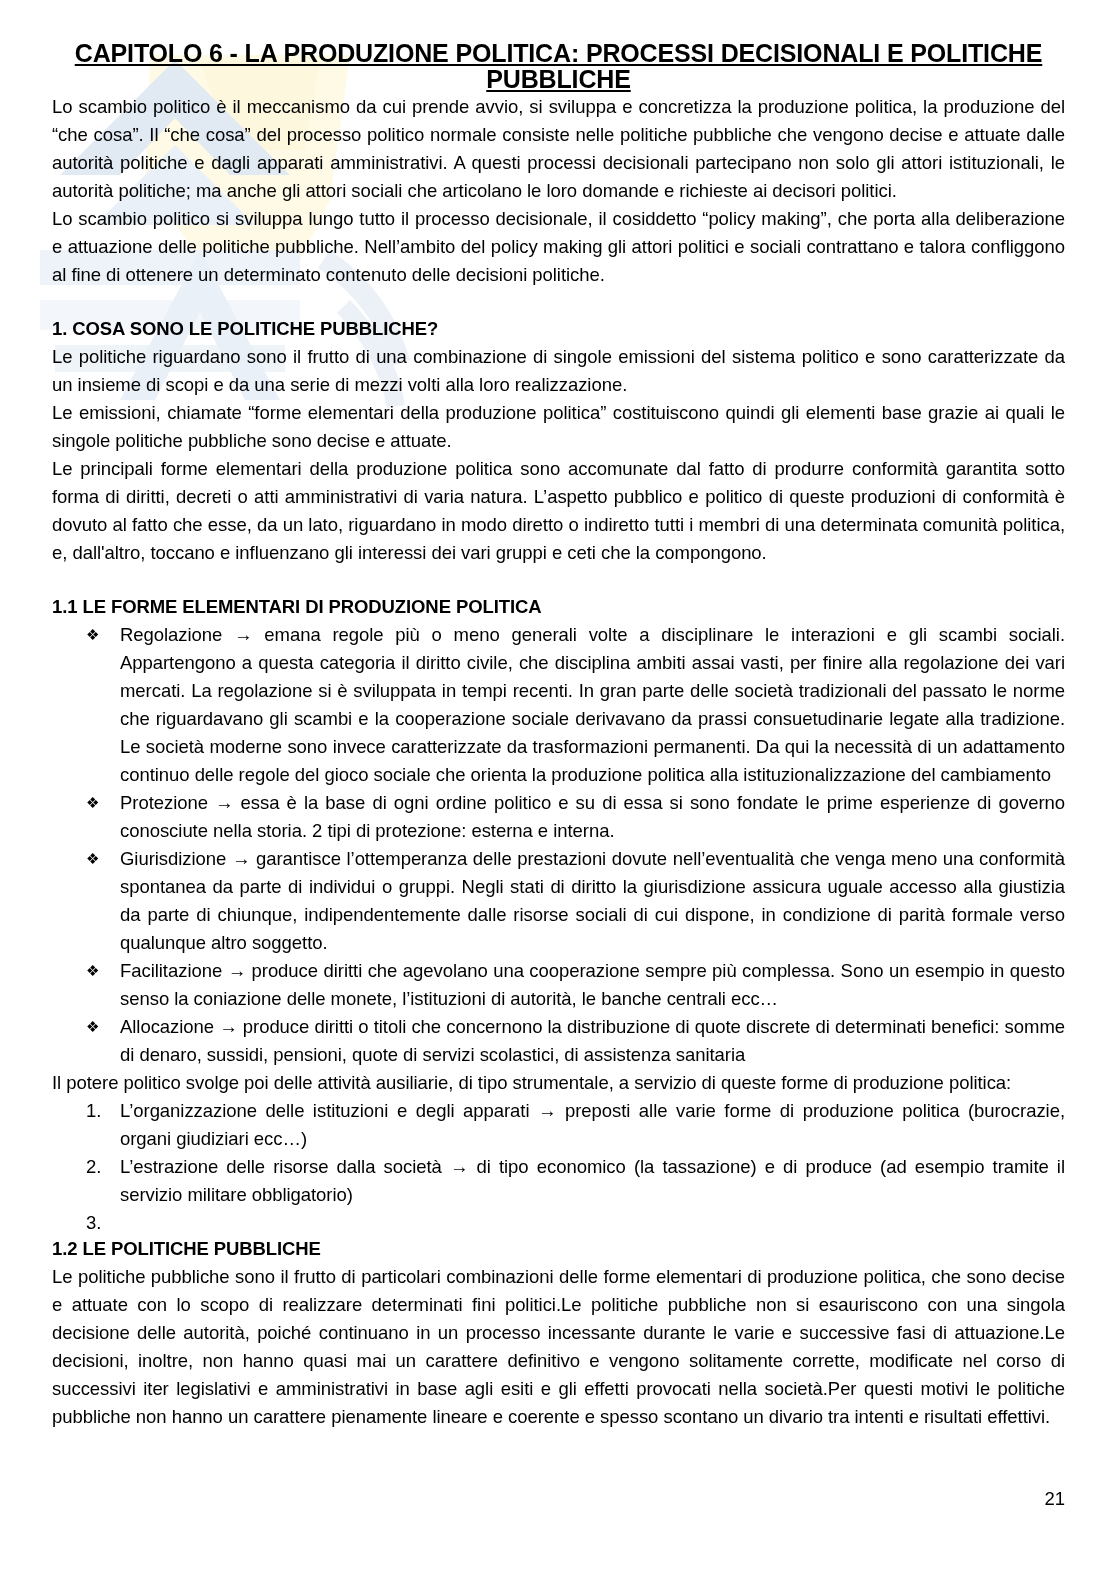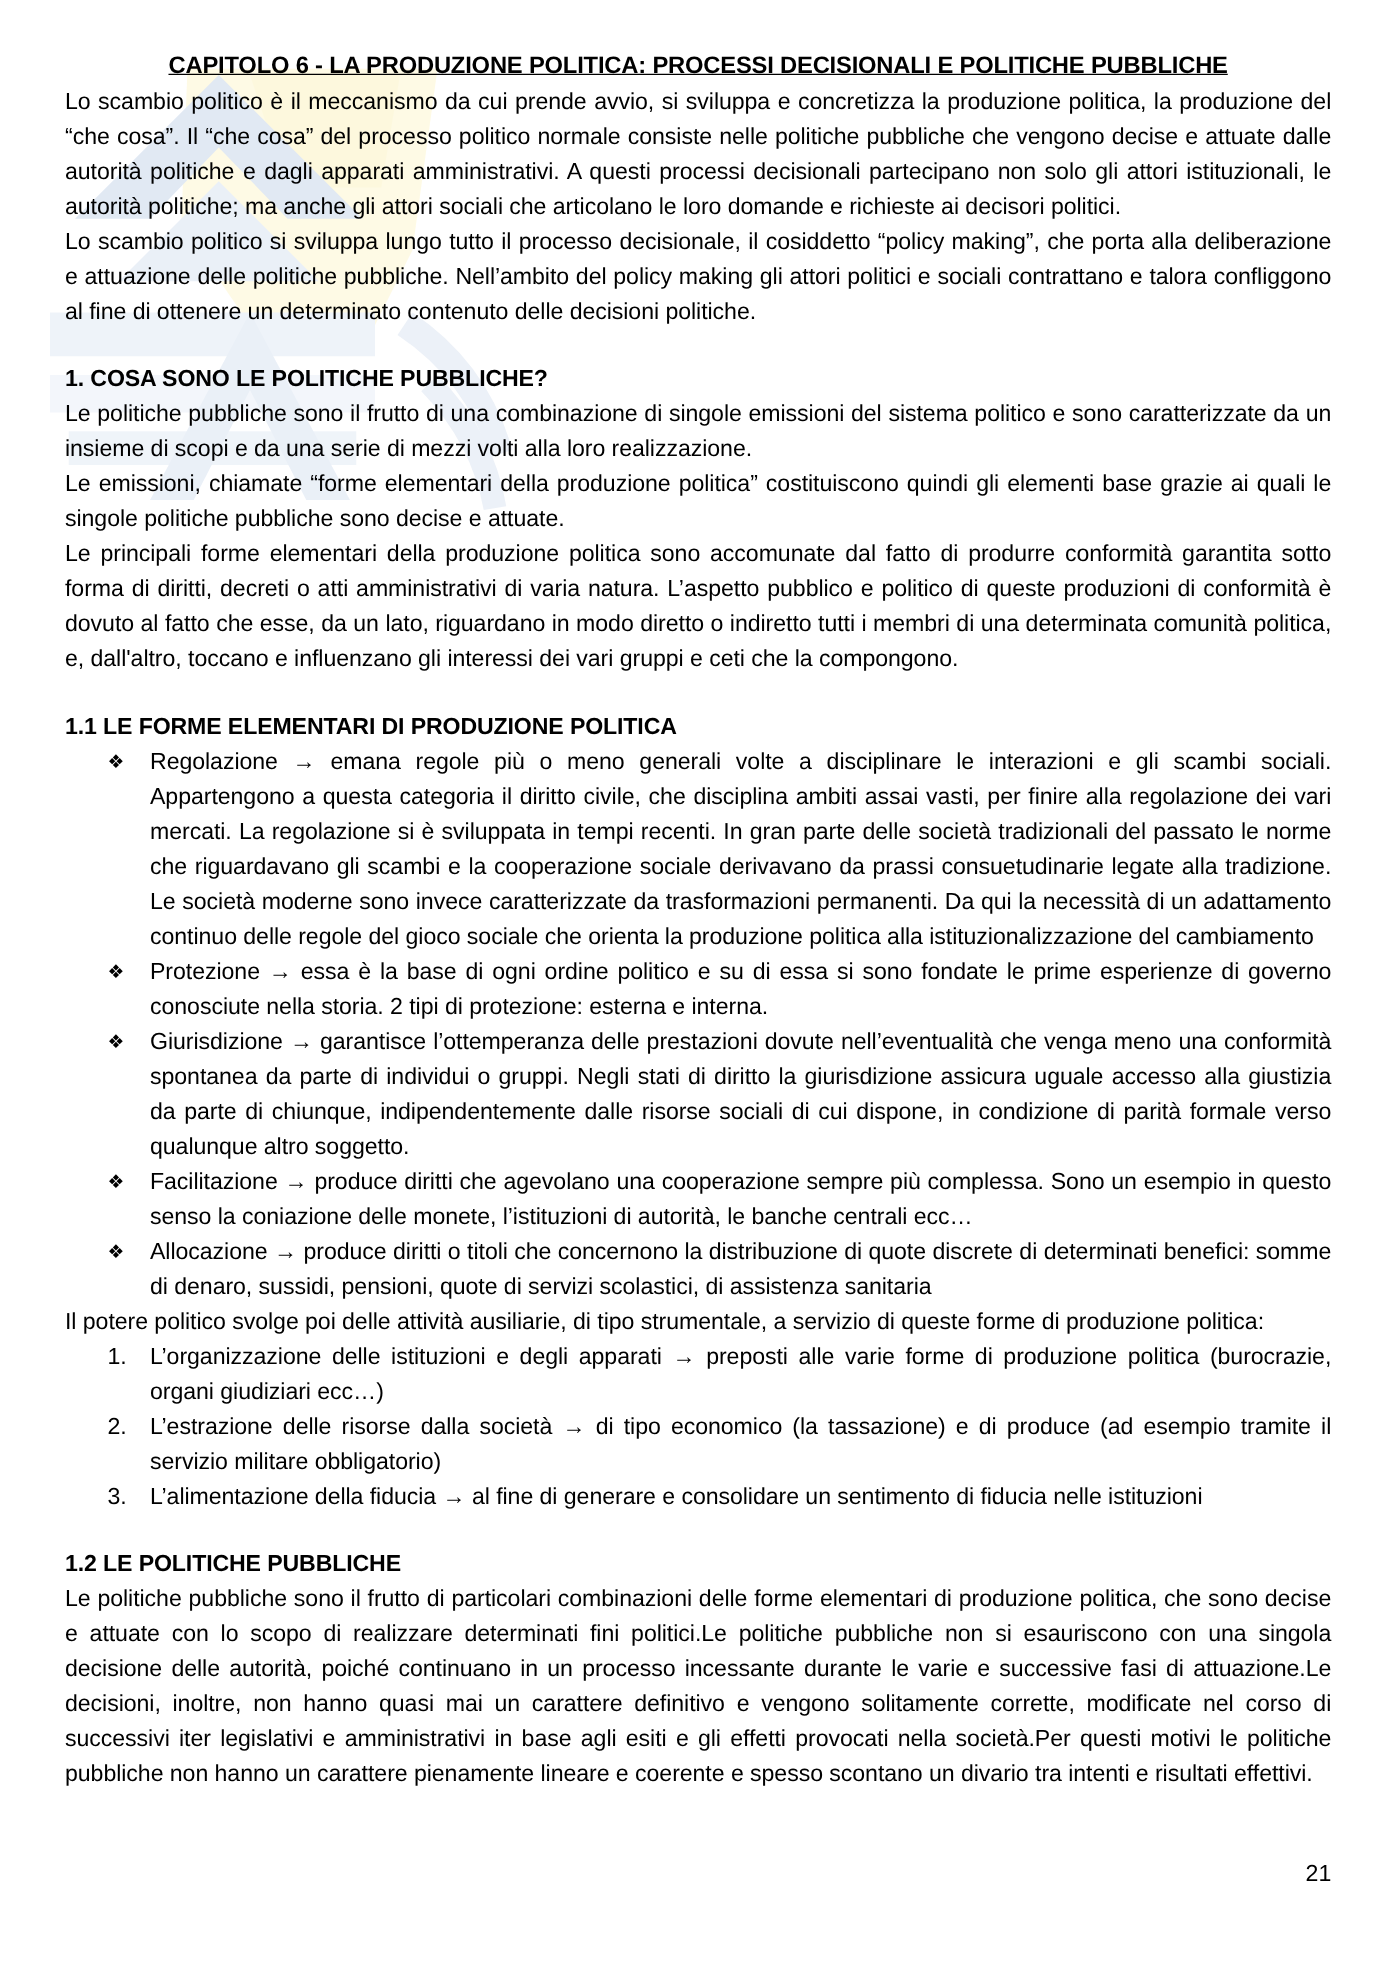--- a/index.html
+++ b/index.html
@@ -30,21 +30,21 @@
   
   #page {
     position: absolute;
     left: 52px;
     top: 40px;
     width: 1013px;
     z-index: 2;
   }
 
   .doc-title {
-    font-size: 19px;
+    font-size: 25px;
     font-weight: bold;
     text-align: center;
     text-decoration: underline;
     line-height: 26px;
     letter-spacing: -0.15px;
     margin: 0 0 1px 0;
   }
 
   p.body {
     font-size: 18.5px;
@@ -150,21 +150,21 @@
 <div id="page">
 
   <div class="doc-title">CAPITOLO 6 - LA PRODUZIONE POLITICA: PROCESSI DECISIONALI E POLITICHE PUBBLICHE</div>
 
   <p class="body">Lo scambio politico è il meccanismo da cui prende avvio, si sviluppa e concretizza la produzione politica, la produzione del “che cosa”. Il “che cosa” del processo politico normale consiste nelle politiche pubbliche che vengono decise e attuate dalle autorità politiche e dagli apparati amministrativi. A questi processi decisionali partecipano non solo gli attori istituzionali, le autorità politiche; ma anche gli attori sociali che articolano le loro domande e richieste ai decisori politici.</p>
   <p class="body">Lo scambio politico si sviluppa lungo tutto il processo decisionale, il cosiddetto “policy making”, che porta alla deliberazione e attuazione delle politiche pubbliche. Nell’ambito del policy making gli attori politici e sociali contrattano e talora confliggono al fine di ottenere un determinato contenuto delle decisioni politiche.</p>
 
   <div class="spacer-lg"></div>
 
   <div class="heading">1. COSA SONO LE POLITICHE PUBBLICHE?</div>
-  <p class="body">Le politiche pubbliche sono il frutto di una combinazione di singole emissioni del sistema politico e sono caratterizzate da un insieme di scopi e da una serie di mezzi volti alla loro realizzazione.</p>
+  <p class="body">Le politiche riguardano sono il frutto di una combinazione di singole emissioni del sistema politico e sono caratterizzate da un insieme di scopi e da una serie di mezzi volti alla loro realizzazione.</p>
   <p class="body">Le emissioni, chiamate “forme elementari della produzione politica” costituiscono quindi gli elementi base grazie ai quali le singole politiche pubbliche sono decise e attuate.</p>
   <p class="body">Le principali forme elementari della produzione politica sono accomunate dal fatto di produrre conformità garantita sotto forma di diritti, decreti o atti amministrativi di varia natura. L’aspetto pubblico e politico di queste produzioni di conformità è dovuto al fatto che esse, da un lato, riguardano in modo diretto o indiretto tutti i membri di una determinata comunità politica, e, dall'altro, toccano e influenzano gli interessi dei vari gruppi e ceti che la compongono.</p>
 
   <div class="spacer-lg"></div>
 
   <div class="heading">1.1 LE FORME ELEMENTARI DI PRODUZIONE POLITICA</div>
 
   <ul class="bullets">
     <li>
       <span class="marker">❖</span>
@@ -194,21 +194,20 @@
     <li>
       <span class="marker">1.</span>
       <span>L’organizzazione delle istituzioni e degli apparati → preposti alle varie forme di produzione politica (burocrazie, organi giudiziari ecc…)</span>
     </li>
     <li>
       <span class="marker">2.</span>
       <span>L’estrazione delle risorse dalla società → di tipo economico (la tassazione) e di produce (ad esempio tramite il servizio militare obbligatorio)</span>
     </li>
     <li>
       <span class="marker">3.</span>
-      <span>L’alimentazione della fiducia → al fine di generare e consolidare un sentimento di fiducia nelle istituzioni</span>
     </li>
   </ol>
 
   <div class="spacer-lg"></div>
 
   <div class="heading">1.2 LE POLITICHE PUBBLICHE</div>
   <p class="body">Le politiche pubbliche sono il frutto di particolari combinazioni delle forme elementari di produzione politica, che sono decise e attuate con lo scopo di realizzare determinati fini politici.Le politiche pubbliche non si esauriscono con una singola decisione delle autorità, poiché continuano in un processo incessante durante le varie e successive fasi di attuazione.Le decisioni, inoltre, non hanno quasi mai un carattere definitivo e vengono solitamente corrette, modificate nel corso di successivi iter legislativi e amministrativi in base agli esiti e gli effetti provocati nella società.Per questi motivi le politiche pubbliche non hanno un carattere pienamente lineare e coerente e spesso scontano un divario tra intenti e risultati effettivi.</p>
 
 </div>
 

